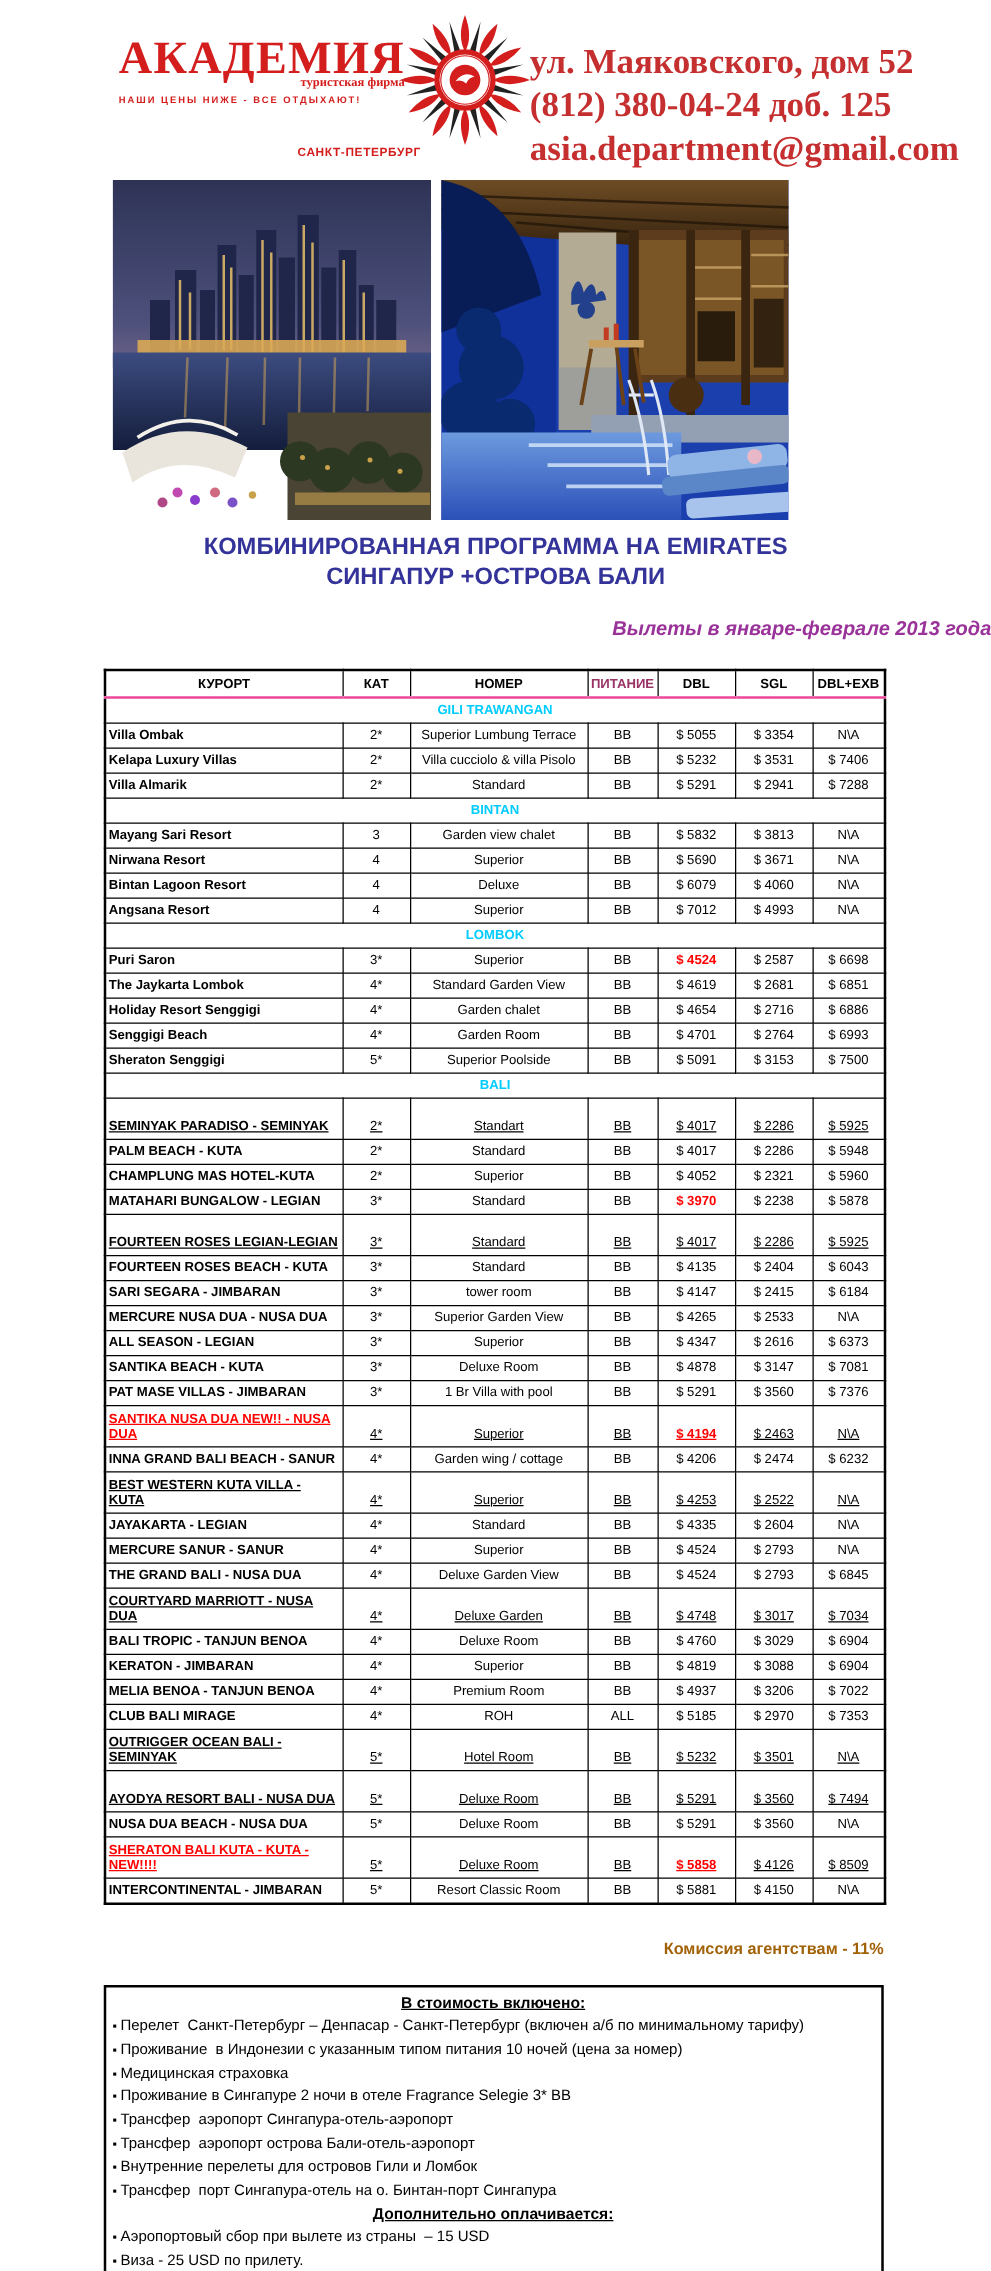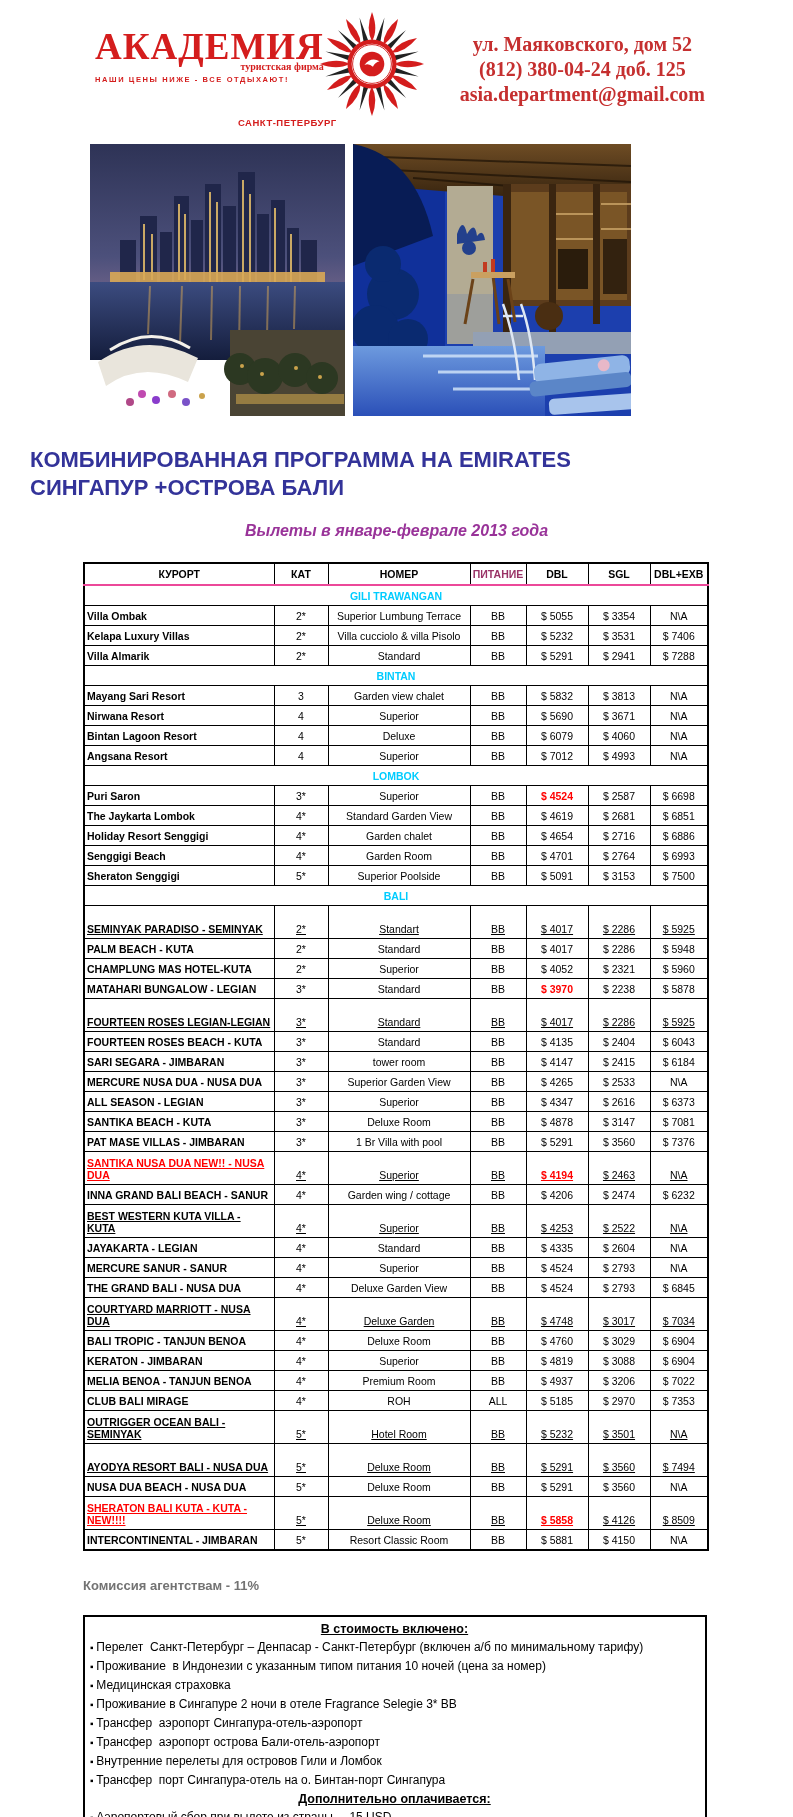--- a/index.html
+++ b/index.html
@@ -7,46 +7,46 @@
 
   
   .header{display:flex;justify-content:space-between;padding:8px 88px 0 95px;height:128px;box-sizing:border-box;}
   .logo-block{display:flex;position:relative;}
   .logo-texts{display:flex;flex-direction:column;align-items:flex-end;margin-top:22px;}
   .logo-name{font-family:"Liberation Serif",serif;font-weight:bold;color:#d41d1d;font-size:37px;line-height:.9;letter-spacing:1px;}
   .logo-sub{font-family:"Liberation Serif",serif;font-weight:bold;color:#d41d1d;font-size:10px;margin-top:-2px;}
   .logo-tagline{color:#d41d1d;font-size:7.5px;font-weight:bold;letter-spacing:1.6px;margin-top:3px;align-self:flex-start;}
   .logo-city{position:absolute;left:143px;bottom:0;color:#d41d1d;font-size:9.5px;font-weight:bold;letter-spacing:.5px;}
   .sun{width:104px;height:112px;margin-left:-4px;}
-  .contact{margin-top:24px;text-align:center;color:#c52f2f;font-family:"Liberation Serif",serif;font-weight:bold;font-size:20px;line-height:1.25;}
+  .contact{margin-top:24px;text-align:left;color:#c52f2f;font-family:"Liberation Serif",serif;font-weight:bold;font-size:28px;line-height:1.25;}
 
   
   .photos{display:flex;gap:8px;margin:16px 0 0 90px;}
   .photo{height:272px;overflow:hidden;}
   .photo svg{display:block;width:100%;height:100%;}
   .photo-left{width:255px;}
   .photo-right{width:278px;}
 
   
-  .title{color:#333399;font-size:22px;font-weight:bold;line-height:1.25;margin:30px 30px 0;}
-  .subtitle{text-align:center;color:#993399;font-size:16px;font-weight:bold;font-style:italic;margin-top:21px;}
+  .title{text-align:center;color:#333399;font-size:19px;font-weight:bold;line-height:1.25;margin:10px 30px 0;}
+  .subtitle{text-align:right;color:#993399;font-size:16px;font-weight:bold;font-style:italic;margin-top:21px;}
 
   
   table.rates{border-collapse:collapse;table-layout:fixed;width:624px;margin:22px 0 0 83px;border:2px solid #000;}
   table.rates th,table.rates td{border:1px solid #000;overflow:hidden;}
   table.rates thead th{font-size:10.5px;font-weight:bold;padding:4px 1px;border-bottom:2px solid #ec4899;background:#fff;}
   th.meal-col{color:#993366;}
   tr.section-row td{text-align:center;color:#00ccff;font-size:17.5px;font-weight:bold;padding:2px 0;}
   tbody.data td{font-size:10.5px;text-align:center;vertical-align:bottom;padding:2px 2px 3px;height:14px;line-height:1.15;}
   tbody.data td.name{text-align:left;font-weight:bold;padding-left:2px;}
   tbody.data tr.tall td{height:27px;text-decoration:underline;}
   .red{color:#ff0000;font-weight:bold;}
 
   
-  .commission{color:#737373;font-weight:bold;font-size:13px;text-align:left;width:624px;margin:27px 0 12px 83px;}
+  .commission{color:#a16207;font-weight:bold;font-size:13px;text-align:right;width:624px;margin:27px 0 12px 83px;}
   .info-box{width:624px;margin:22px 0 0 83px;border:2px solid #000;box-sizing:border-box;padding:3px 6px 2px 5px;font-size:12px;}
   .box-heading{text-align:center;font-weight:bold;text-decoration:underline;font-size:12.5px;line-height:1.45;}
   ul.bullets{margin:0;padding:0;list-style:none;}
   ul.bullets li{white-space:pre-wrap;line-height:1.58;}
   ul.bullets li::before{content:"▪ ";font-size:10px;}
 </style>
 </head>
 <body>
 
 <div class="page">

